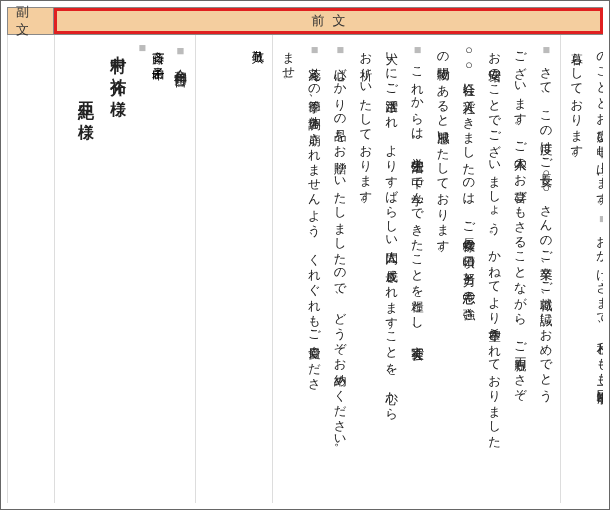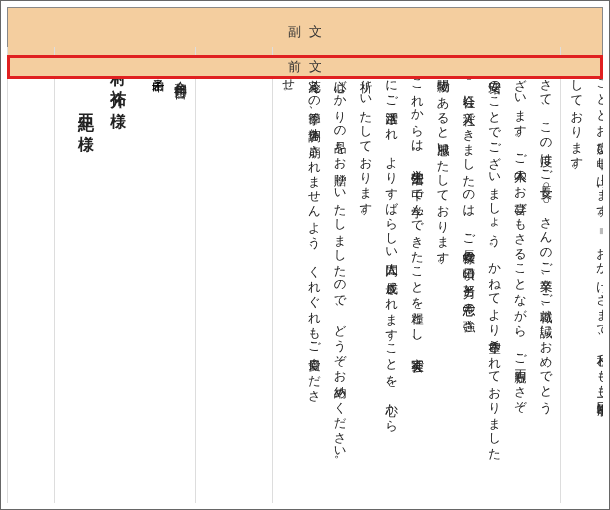--- a/index.html
+++ b/index.html
@@ -8,22 +8,22 @@
     height: 510px;
     background: #fff;
     border: 1px solid #666;
     padding: 6px;
     font-family: "MS Mincho", "Hiragino Mincho Pro", serif;
     display: flex;
     flex-direction: column;
   }
   .header-row {
     display: flex;
-    flex-direction: column;
-    height: 40px;
+    flex-direction: row;
+    height: 28px;
     border-top: 1px solid #888;
     border-bottom: 1px solid #888;
   }
   .header-cell {
     background: #f4ce9f;
     font-size: 13px;
     display: flex;
     align-items: center;
     justify-content: center;
     letter-spacing: 8px;

